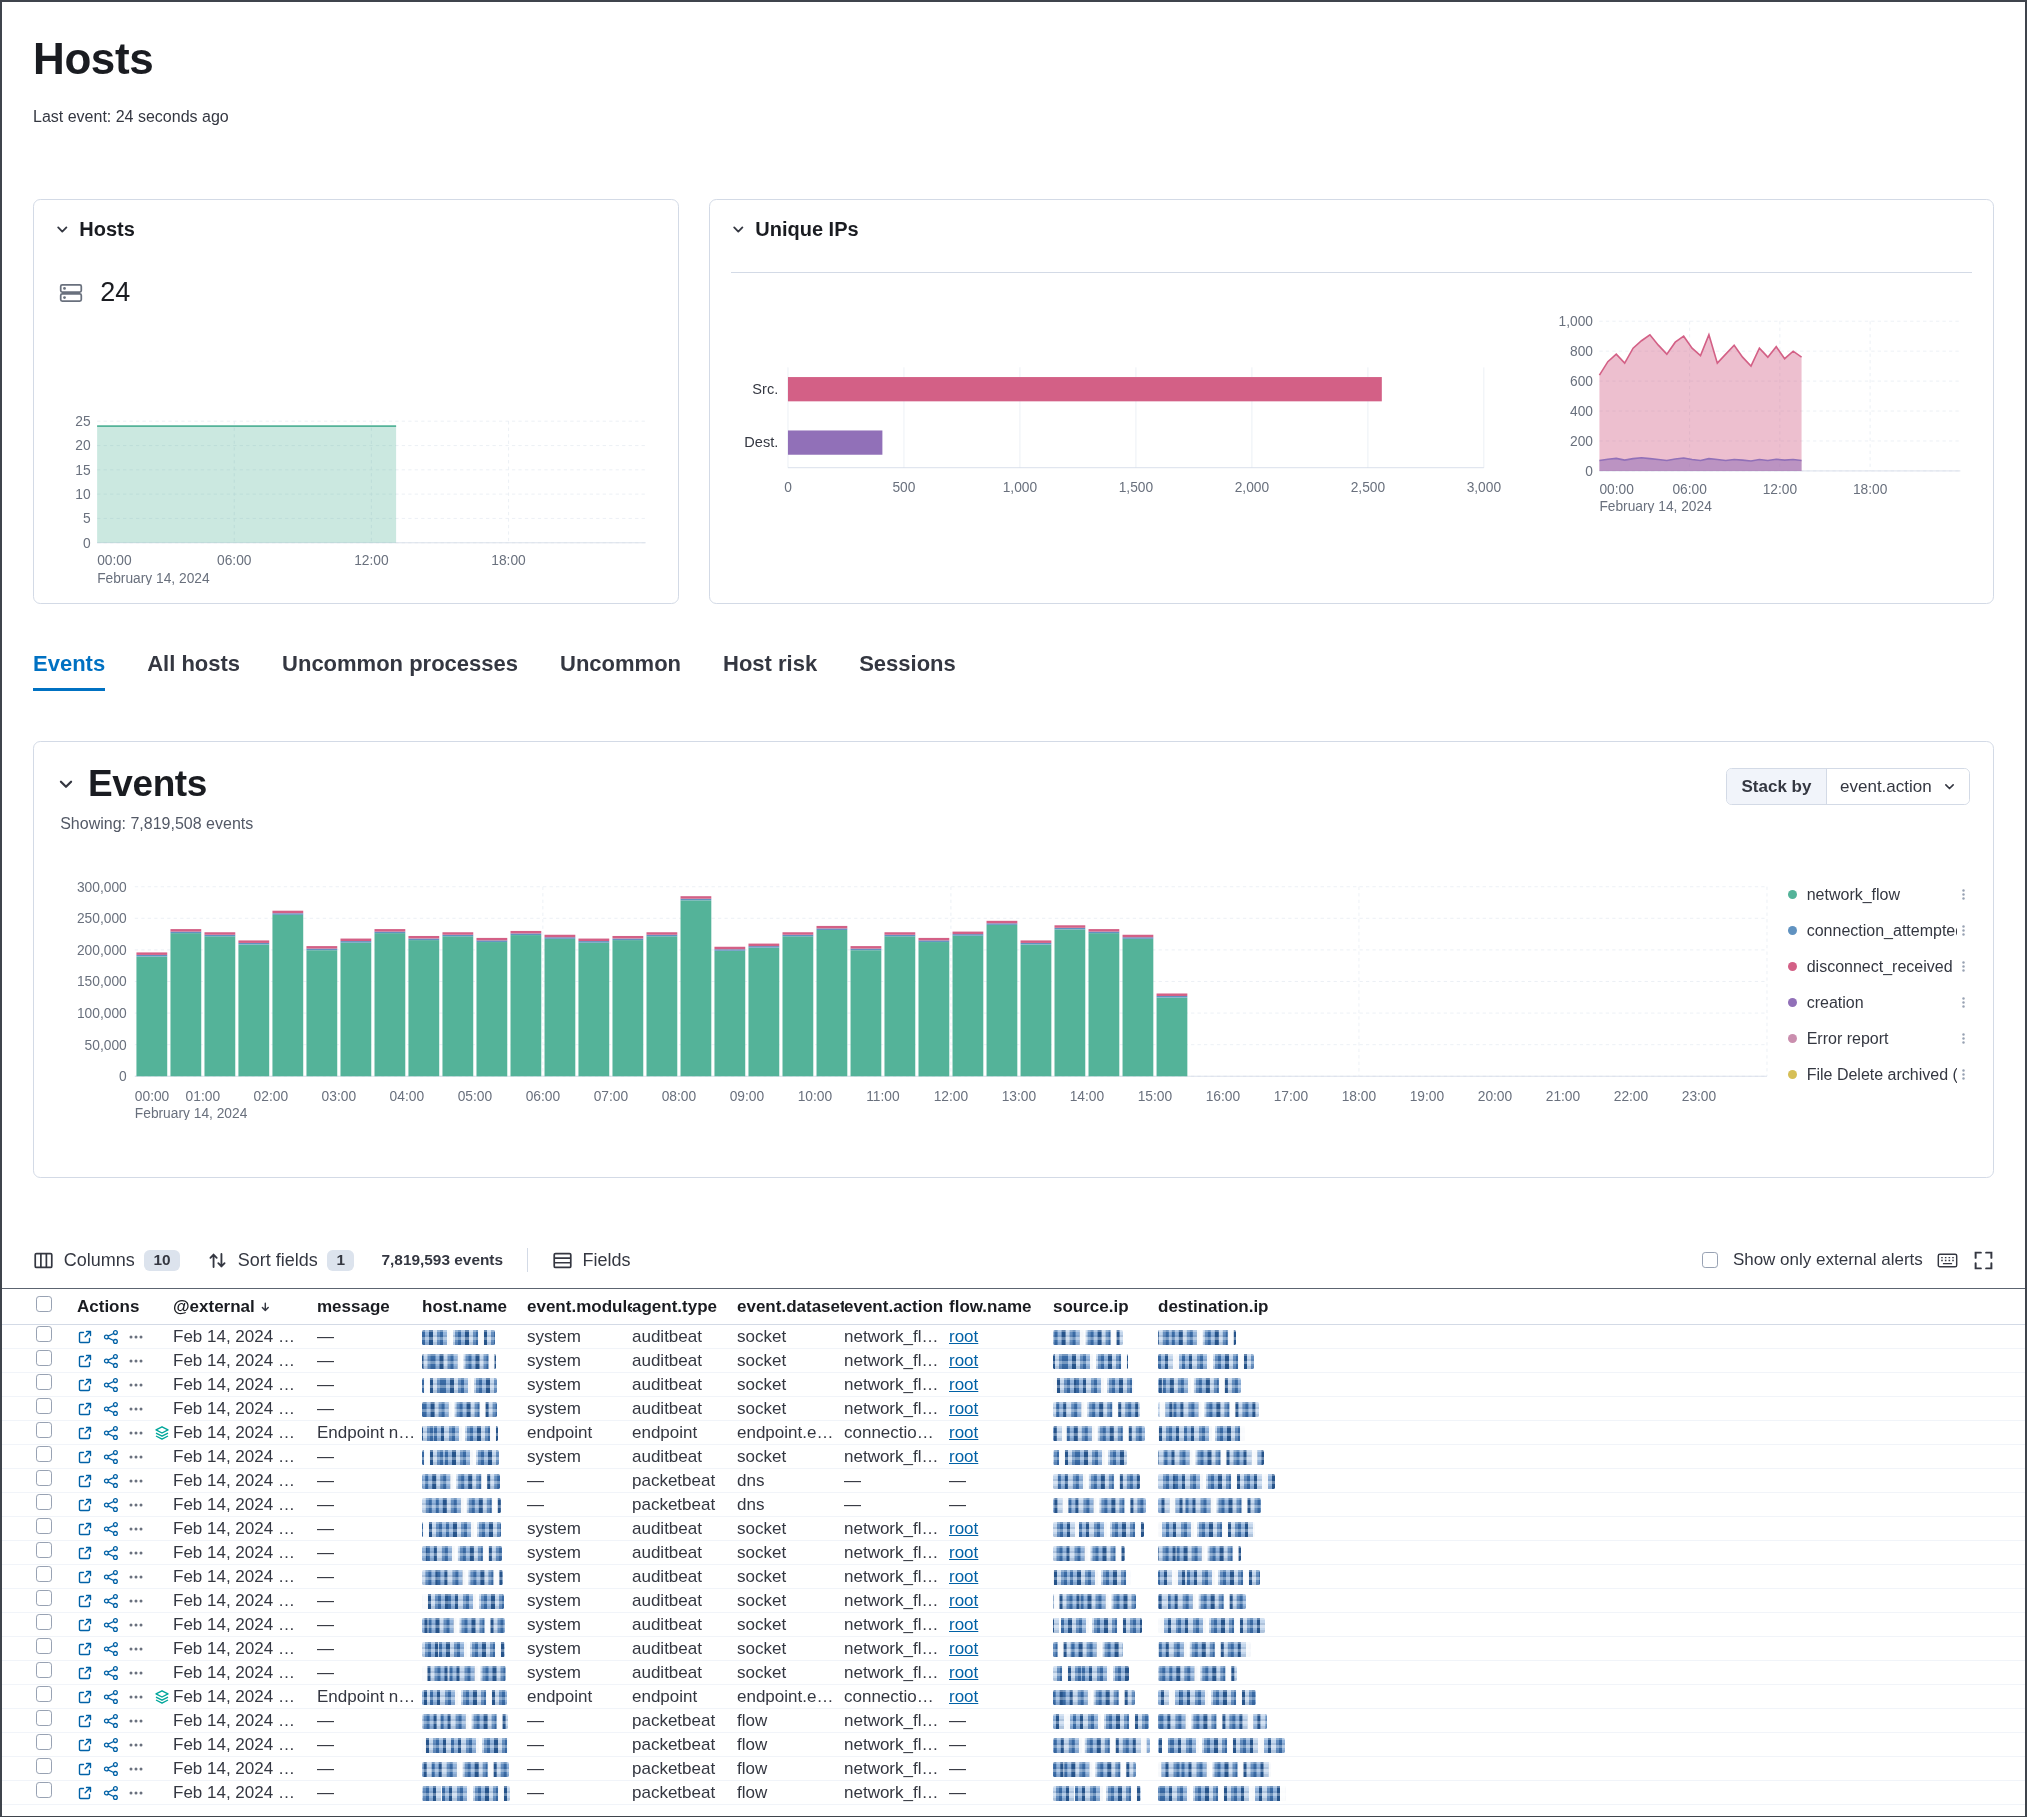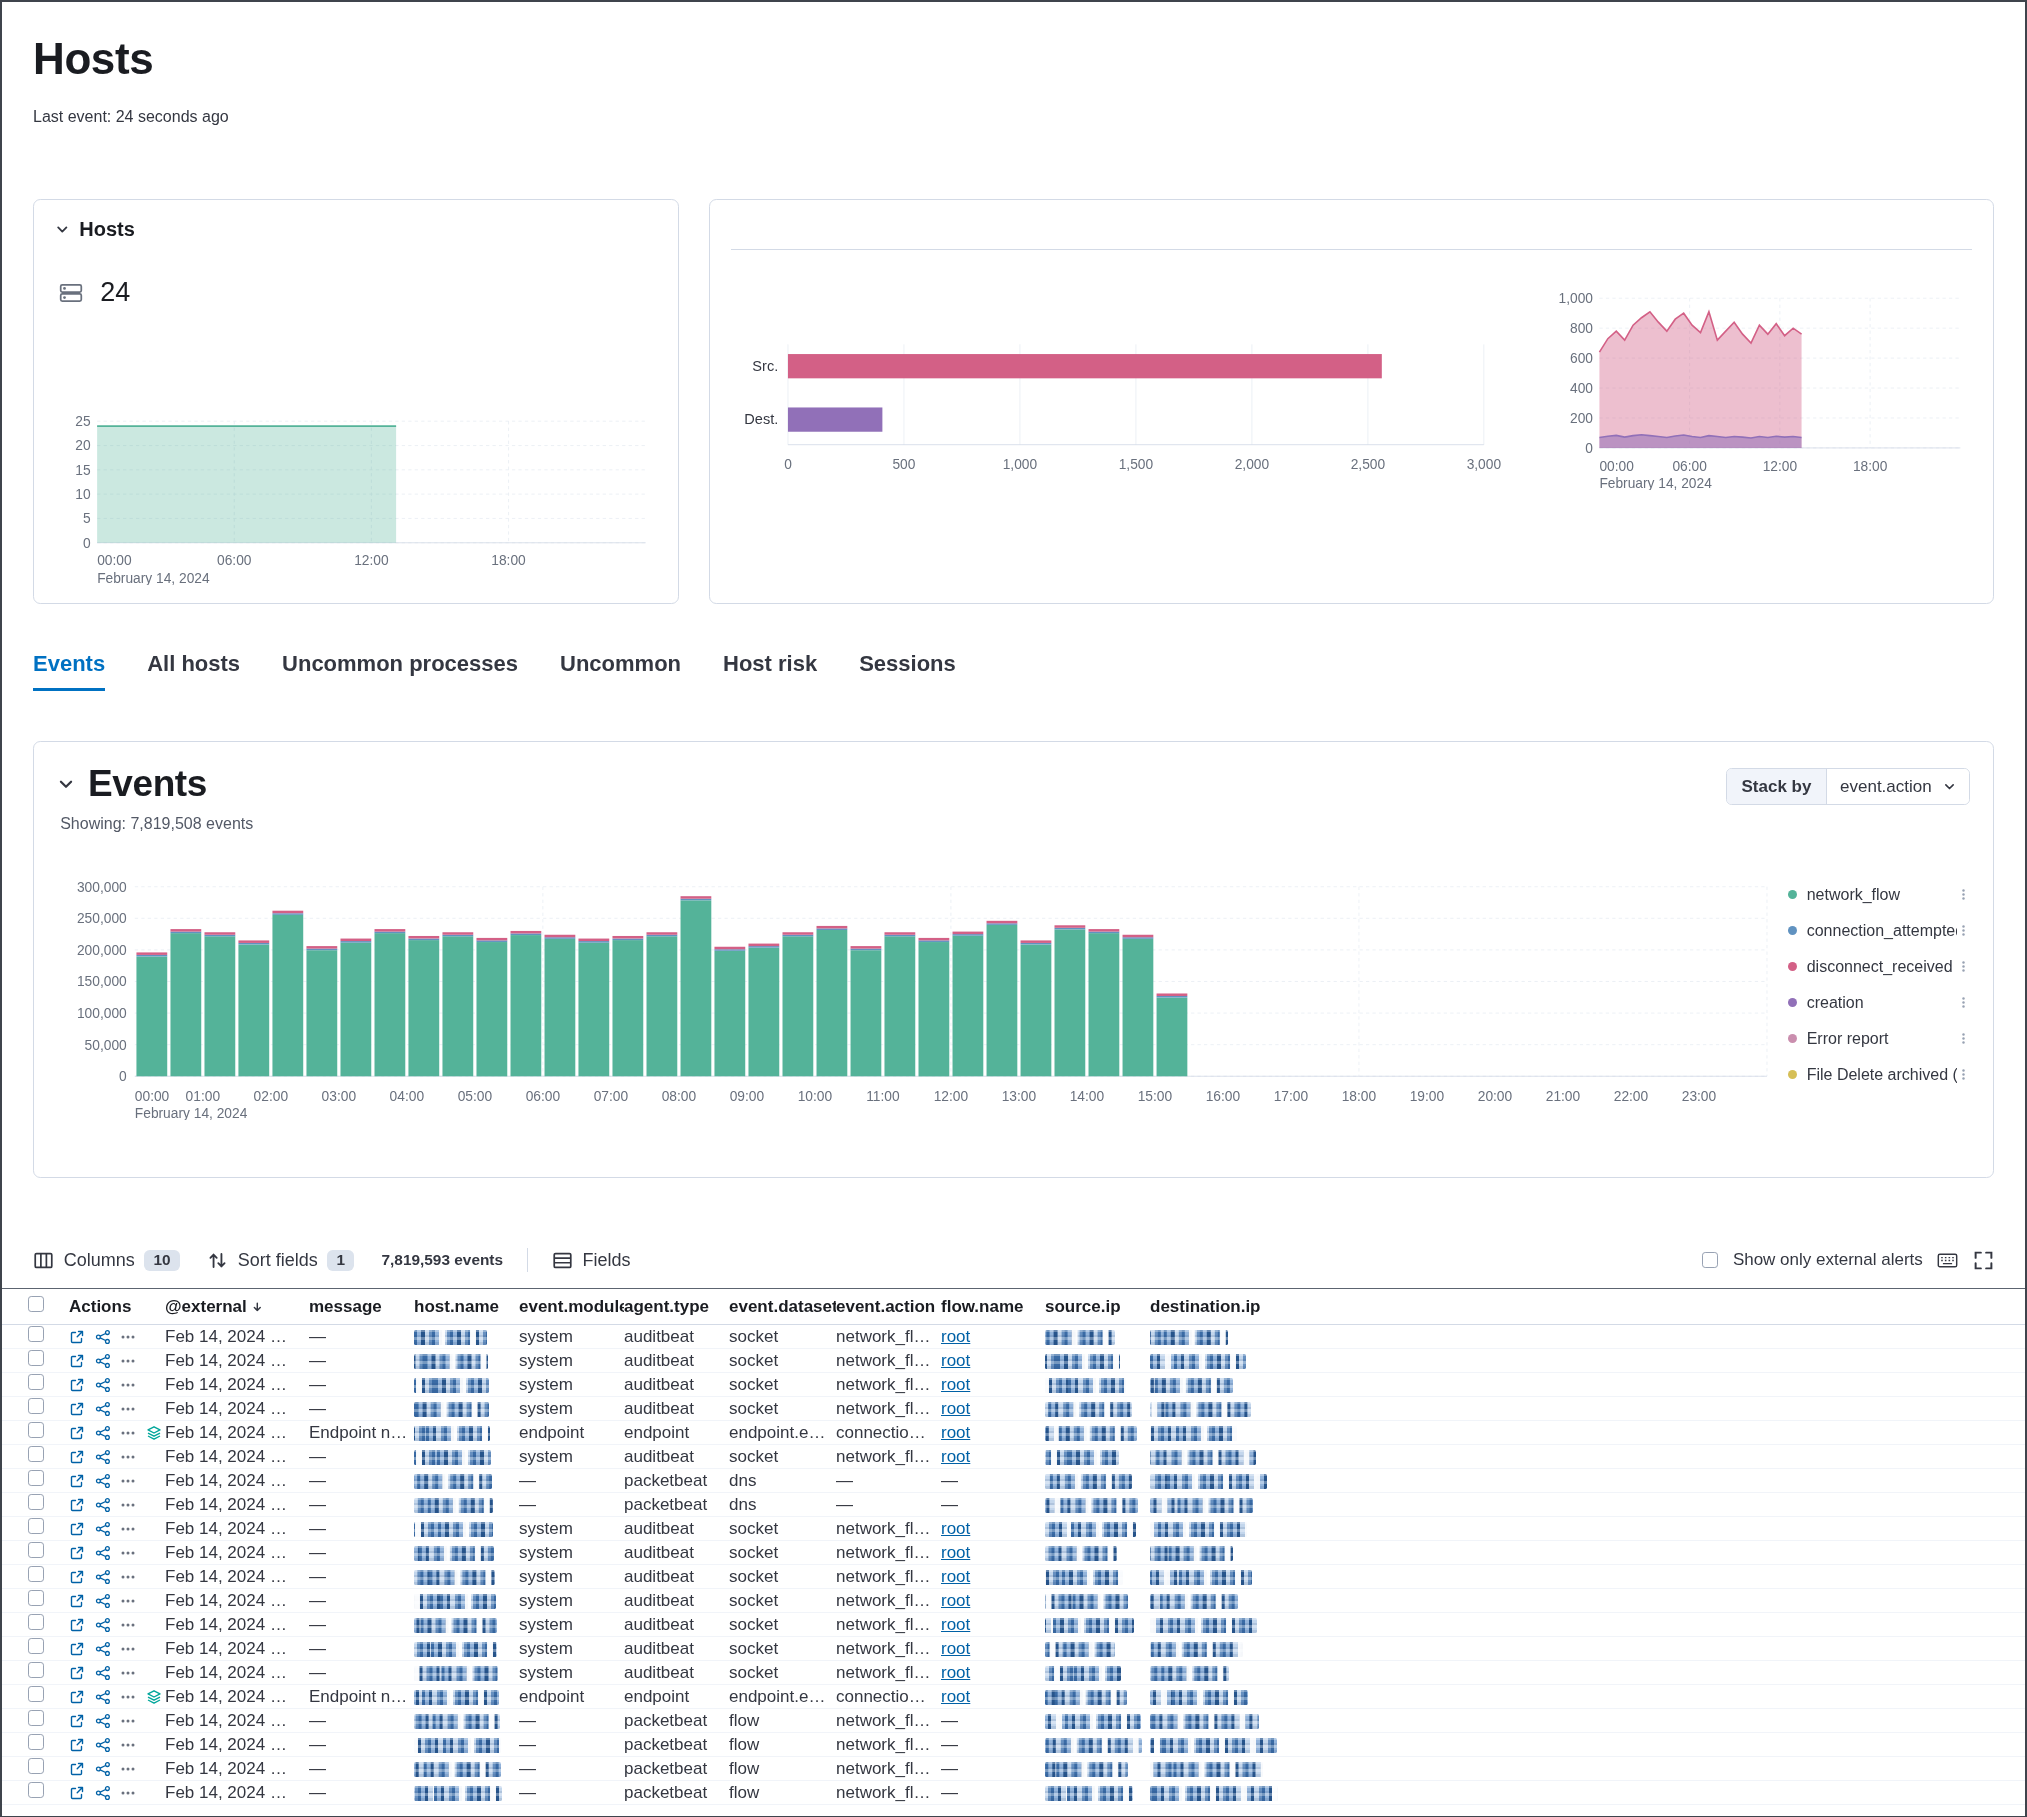--- a/index.html
+++ b/index.html
@@ -64,21 +64,21 @@
   .tb-group{display:flex;align-items:center;gap:9.7px;margin-right:27.5px;cursor:pointer}
   .tb-icon{width:21px;height:21px;color:#343741;display:inline-flex}
   .badge{background:#DCE3ED;border-radius:5.7px;font-size:15.4px;font-weight:700;padding:1.6px 9px;color:#343741}
   .tb-count{font-size:15.4px;font-weight:700;margin-right:24px;white-space:nowrap}
   .tb-sep{width:0.8px;height:24px;background:#D3DAE6;margin-right:24px}
   .tb-right{margin-left:auto;display:flex;align-items:center;gap:14.6px}
   .cb{width:16px;height:16px;border:1.2px solid #98A2B3;border-radius:3.2px;background:#fff;display:inline-block;flex:0 0 auto}
   .tb-label{font-size:17px}
 
   .table{margin-top:16px}
-  .trow{display:grid;grid-template-columns:44px 96px 144px 105px 105px 105px 105px 107px 105px 104px 105px 138px minmax(0,1fr);align-items:center;padding-left:23px}
+  .trow{display:grid;grid-template-columns:44px 96px 144px 105px 105px 105px 105px 107px 105px 104px 105px 138px minmax(0,1fr);align-items:center;padding-left:31px}
   .thead{height:37px;border-top:1.6px solid #5C6470;border-bottom:0.8px solid #D3DAE6;font-weight:700;font-size:17px;color:#1A1C21}
   .tdata{height:24px;font-size:17px;color:#343741;border-bottom:0.8px solid #F1F4F9}
   .cell{white-space:nowrap;overflow:hidden;text-overflow:ellipsis;padding-right:6.5px;min-width:0}
   .hcell{display:flex;align-items:center;gap:3.2px}
   .cellc{padding-left:3.2px}
   .actions-cell{display:flex;align-items:center;gap:9.7px}
   .row-icon{width:16px;height:16px;color:#0061A6;display:inline-flex;cursor:pointer}
   .row-icon.gray{color:#69707D}
   .row-icon.teal{color:#00A69B}
   .sort-arrow{width:14.6px;height:14.6px;display:inline-flex;color:#343741}
@@ -140,20 +140,28 @@
             <path d="M52.0 16.0 L 421.0 16.0" fill="none" stroke="#54B399" stroke-width="2"></path>
             <text x="52" y="188" text-anchor="start" font-size="17" fill="#69707D">00:00</text>
             <text x="221.25" y="188" text-anchor="middle" font-size="17" fill="#69707D">06:00</text>
             <text x="390.5" y="188" text-anchor="middle" font-size="17" fill="#69707D">12:00</text>
             <text x="559.75" y="188" text-anchor="middle" font-size="17" fill="#69707D">18:00</text>
             <text x="52" y="210" font-size="17" fill="#69707D">February 14, 2024</text>
           </svg></div>
     </section>
 
     <section class="panel ips-panel">
+      <div class="panel-head">
+        <span class="chev">
+            <svg viewBox="0 0 16 16" fill="none" stroke="currentColor" stroke-width="2" stroke-linecap="round" stroke-linejoin="round">
+              <path d="M3.5 6l4.5 4.5L12.5 6"></path>
+            </svg>
+          </span>
+        <span class="panel-title">Unique IPs</span>
+      </div>
       <div class="ips-divider"></div>
       <div class="ips-charts">
         <div id="ipsBars"><svg width="826" height="229" viewBox="0 0 1020 283">
               <line x1="70" y1="103" x2="70" y2="227" stroke="#E7ECF3"></line>
               <text x="70" y="257" text-anchor="middle" font-size="17" fill="#69707D">0</text>
               <line x1="213.33333333333331" y1="103" x2="213.33333333333331" y2="227" stroke="#E7ECF3"></line>
               <text x="213.33333333333331" y="257" text-anchor="middle" font-size="17" fill="#69707D">500</text>
               <line x1="356.66666666666663" y1="103" x2="356.66666666666663" y2="227" stroke="#E7ECF3"></line>
               <text x="356.66666666666663" y="257" text-anchor="middle" font-size="17" fill="#69707D">1,000</text>
               <line x1="500" y1="103" x2="500" y2="227" stroke="#E7ECF3"></line>

